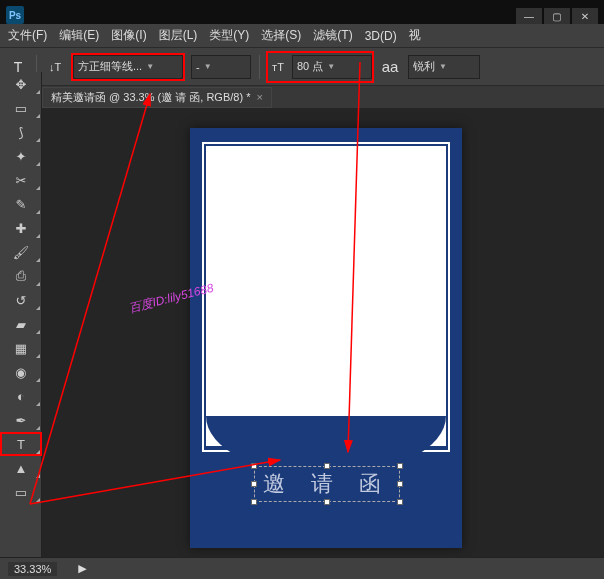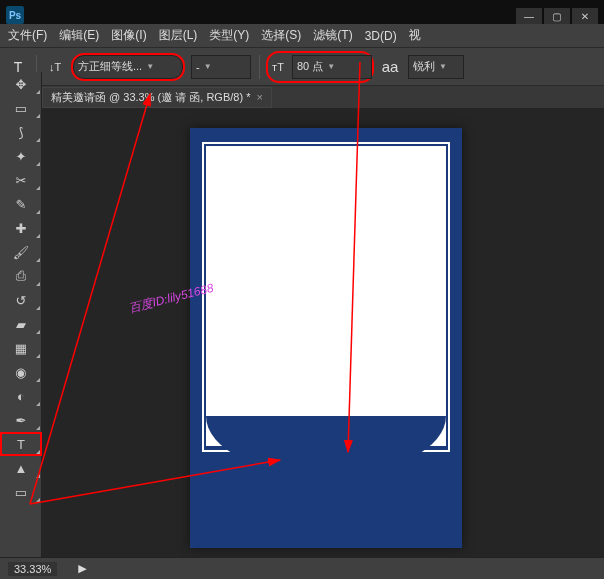--- a/index.html
+++ b/index.html
@@ -7,21 +7,21 @@
     .titlebar { height:24px; background:#0f0f0f; display:flex; align-items:flex-end; padding:0 6px; }
     .ps-logo { width:18px; height:18px; background:#0a4a6e; color:#7fc5ff; font-size:10px; font-weight:bold; display:flex; align-items:center; justify-content:center; border-radius:2px; }
     .win-controls { margin-left:auto; display:flex; gap:2px; }
     .win-btn { width:26px; height:16px; background:#313131; color:#ccc; font-size:10px; display:flex; align-items:center; justify-content:center; }
     .menubar { height:24px; background:#404040; display:flex; align-items:center; padding:0 8px; color:#ddd; font-size:12px; gap:12px; border-bottom:1px solid #2a2a2a; }
     .menu-item { cursor:default; }
     .optbar { height:38px; background:#404040; display:flex; align-items:center; padding:0 8px; gap:8px; border-bottom:1px solid #2a2a2a; }
     .opt-icon { color:#ddd; font-size:14px; width:20px; text-align:center; }
     .dd { height:24px; background:#3a3a3a; border:1px solid #222; color:#ddd; font-size:11px; display:flex; align-items:center; padding:0 4px; position:relative; }
     .dd-arrow { margin-left:4px; font-size:8px; color:#aaa; }
-    .hl-red { outline:2px solid #f00;border-radius:11px; }
+    .hl-red { outline:2px solid #f00; }
     .divider { width:1px; height:24px; background:#555; }
     .doctab-row { height:22px; background:#383838; display:flex; align-items:center; padding-left:42px; }
     .doctab { background:#3a3a3a; color:#ddd; font-size:11px; padding:2px 8px; display:flex; align-items:center; gap:6px; border:1px solid #444; }
     .doctab .x { color:#999; font-size:11px; }
     .workspace { position:absolute; top:108px; left:42px; right:0; bottom:22px; background:#252525; }
     .ruler-h { position:absolute; top:108px; left:52px; right:0; height:16px; background:#3a3a3a; border-bottom:1px solid #222; display:flex; color:#888; font-size:8px; }
     .ruler-tick { position:absolute; top:2px; }
     .ruler-v { position:absolute; top:124px; left:42px; width:10px; bottom:22px; background:#3a3a3a; border-right:1px solid #222; }
     .toolbox { position:absolute; top:72px; left:0; width:42px; background:#404040; bottom:22px; border-right:1px solid #222; display:flex; flex-direction:column; }
     .tool { width:42px; height:24px; display:flex; align-items:center; justify-content:center; color:#ccc; font-size:13px; position:relative; }
@@ -81,21 +81,21 @@
   </div>
   <span class="divider"></span>
   <div class="hl-red" style="display:flex;align-items:center;gap:4px;padding:2px 0">
     <span class="opt-icon" style="font-size:11px">тT</span>
     <div class="dd" style="width:80px">
       <span>80 点</span>
       <span class="dd-arrow">▼</span>
     </div>
   </div>
   <span class="opt-icon" style="font-size:15px">aa</span>
-  <div class="dd" style="width:56px">
+  <div class="dd" style="width:72px">
     <span>锐利</span>
     <span class="dd-arrow">▼</span>
   </div>
 </div>
 
 <div class="doctab-row">
   <div class="doctab">
     <span>精美邀请函 @ 33.3% (邀 请 函, RGB/8) *</span>
     <span class="x">×</span>
   </div>
@@ -132,20 +132,32 @@
     <span class="ruler-tick" style="left: 382px;">30</span>
     <span class="ruler-tick" style="left: 444px;">35</span>
     <span class="ruler-tick" style="left: 506px;">40</span>
   </div>
 <div class="ruler-v"></div>
 
 <div class="workspace">
   <div class="canvas">
     <div class="canvas-border"></div>
     <div class="shield"></div>
+    <div class="text-sel">
+      <div class="text-sel-box"></div>
+      <div class="sel-text">邀 请 函</div>
+      <div class="handle h-tl"></div>
+      <div class="handle h-tr"></div>
+      <div class="handle h-bl"></div>
+      <div class="handle h-br"></div>
+      <div class="handle h-tc"></div>
+      <div class="handle h-bc"></div>
+      <div class="handle h-ml"></div>
+      <div class="handle h-mr"></div>
+    </div>
   </div>
 </div>
 
 <div class="watermark">百度ID:lily51688</div>
 
 <div class="statusbar">
   <span class="sb-zoom">33.33%</span>
   <span style="margin-left:4px">▶</span>
 </div>
 

